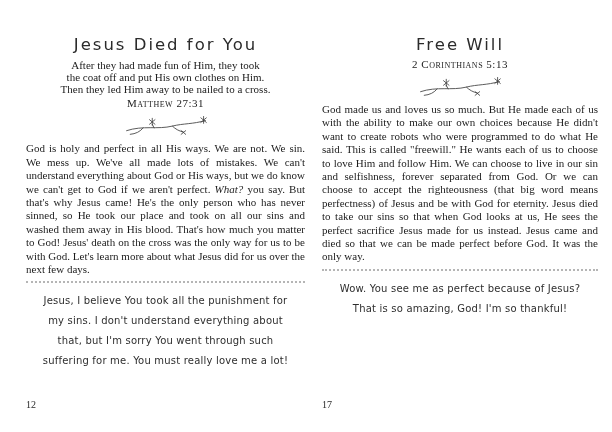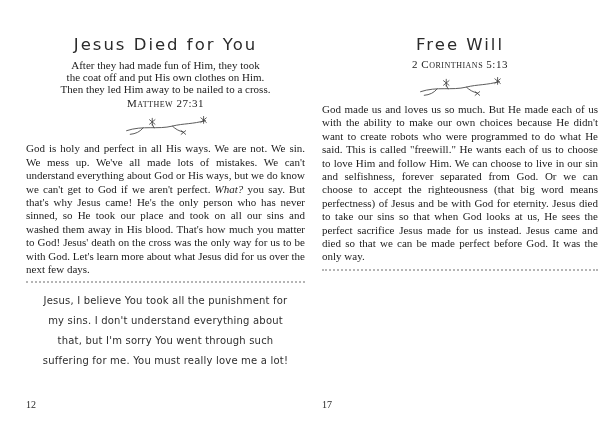--- a/index.html
+++ b/index.html
@@ -83,16 +83,17 @@
         </g>
         <g fill="none" stroke="#3f3f3f" stroke-width="0.9" stroke-linecap="round">
           <path d="M27,4 L33,9 M33,4 L27,9 M30,2.5 L30,10"></path>
           <path d="M83,2 L89,7 M89,2 L83,7 M86,0.5 L86,8"></path>
           <path d="M61.5,16 L66.5,20 M66.5,16 L61.5,20"></path>
         </g>
       </svg>
     </div>
     <p class="body-text"><span>God made us and loves us so much. But He made each of us with the ability to make our own choices because He didn't want to create robots who were programmed to do what He said. This is called "freewill." He wants each of us to choose to love Him and follow Him. We can choose to live in our sin and selfishness, forever separated from God. Or we can choose to accept the righteousness (that big word means perfectness) of Jesus and be with God for eternity. Jesus died to take our sins so that when God looks at us, He sees the perfect sacrifice Jesus made for us instead. Jesus came and died so that we can be made perfect before God. It was the only way.</span></p>
     <div class="dotted-rule"></div>
+    <p class="prayer">Wow. You see me as perfect because of Jesus?<br>That is so amazing, God! I'm so thankful!</p>
     <div class="folio">17</div>
   </section>
 
 </div>
 
 </body></html>

